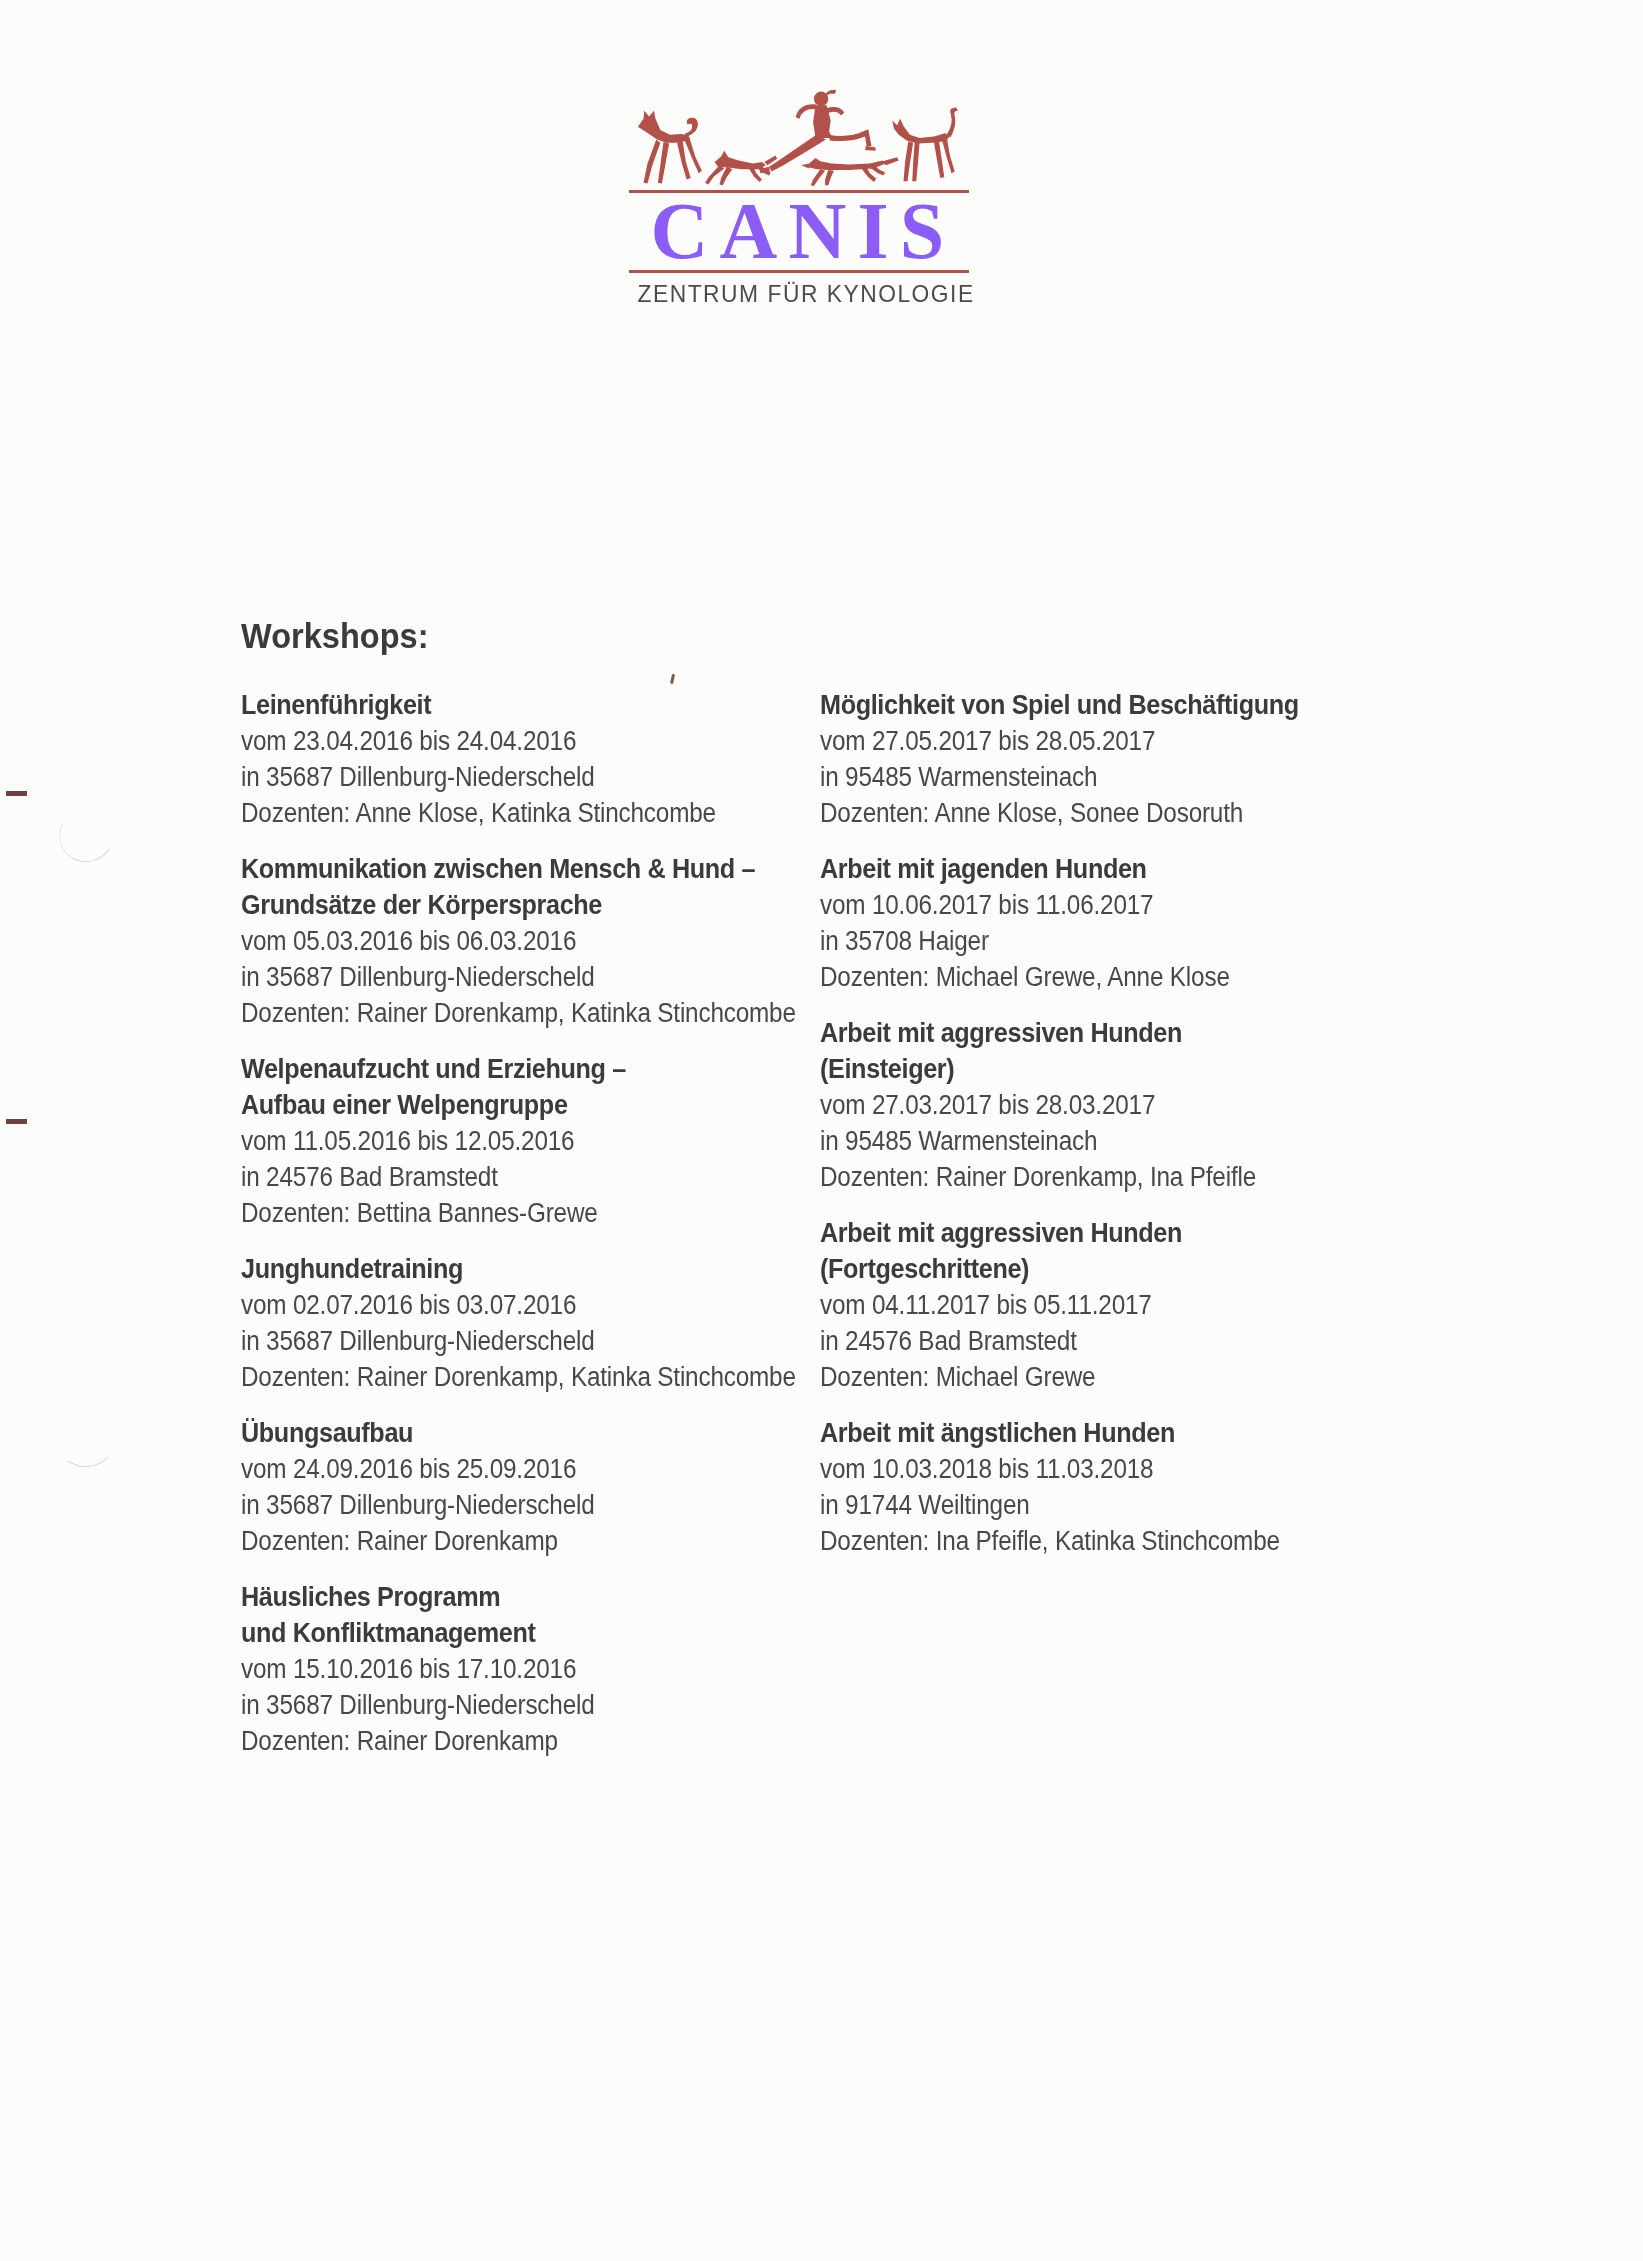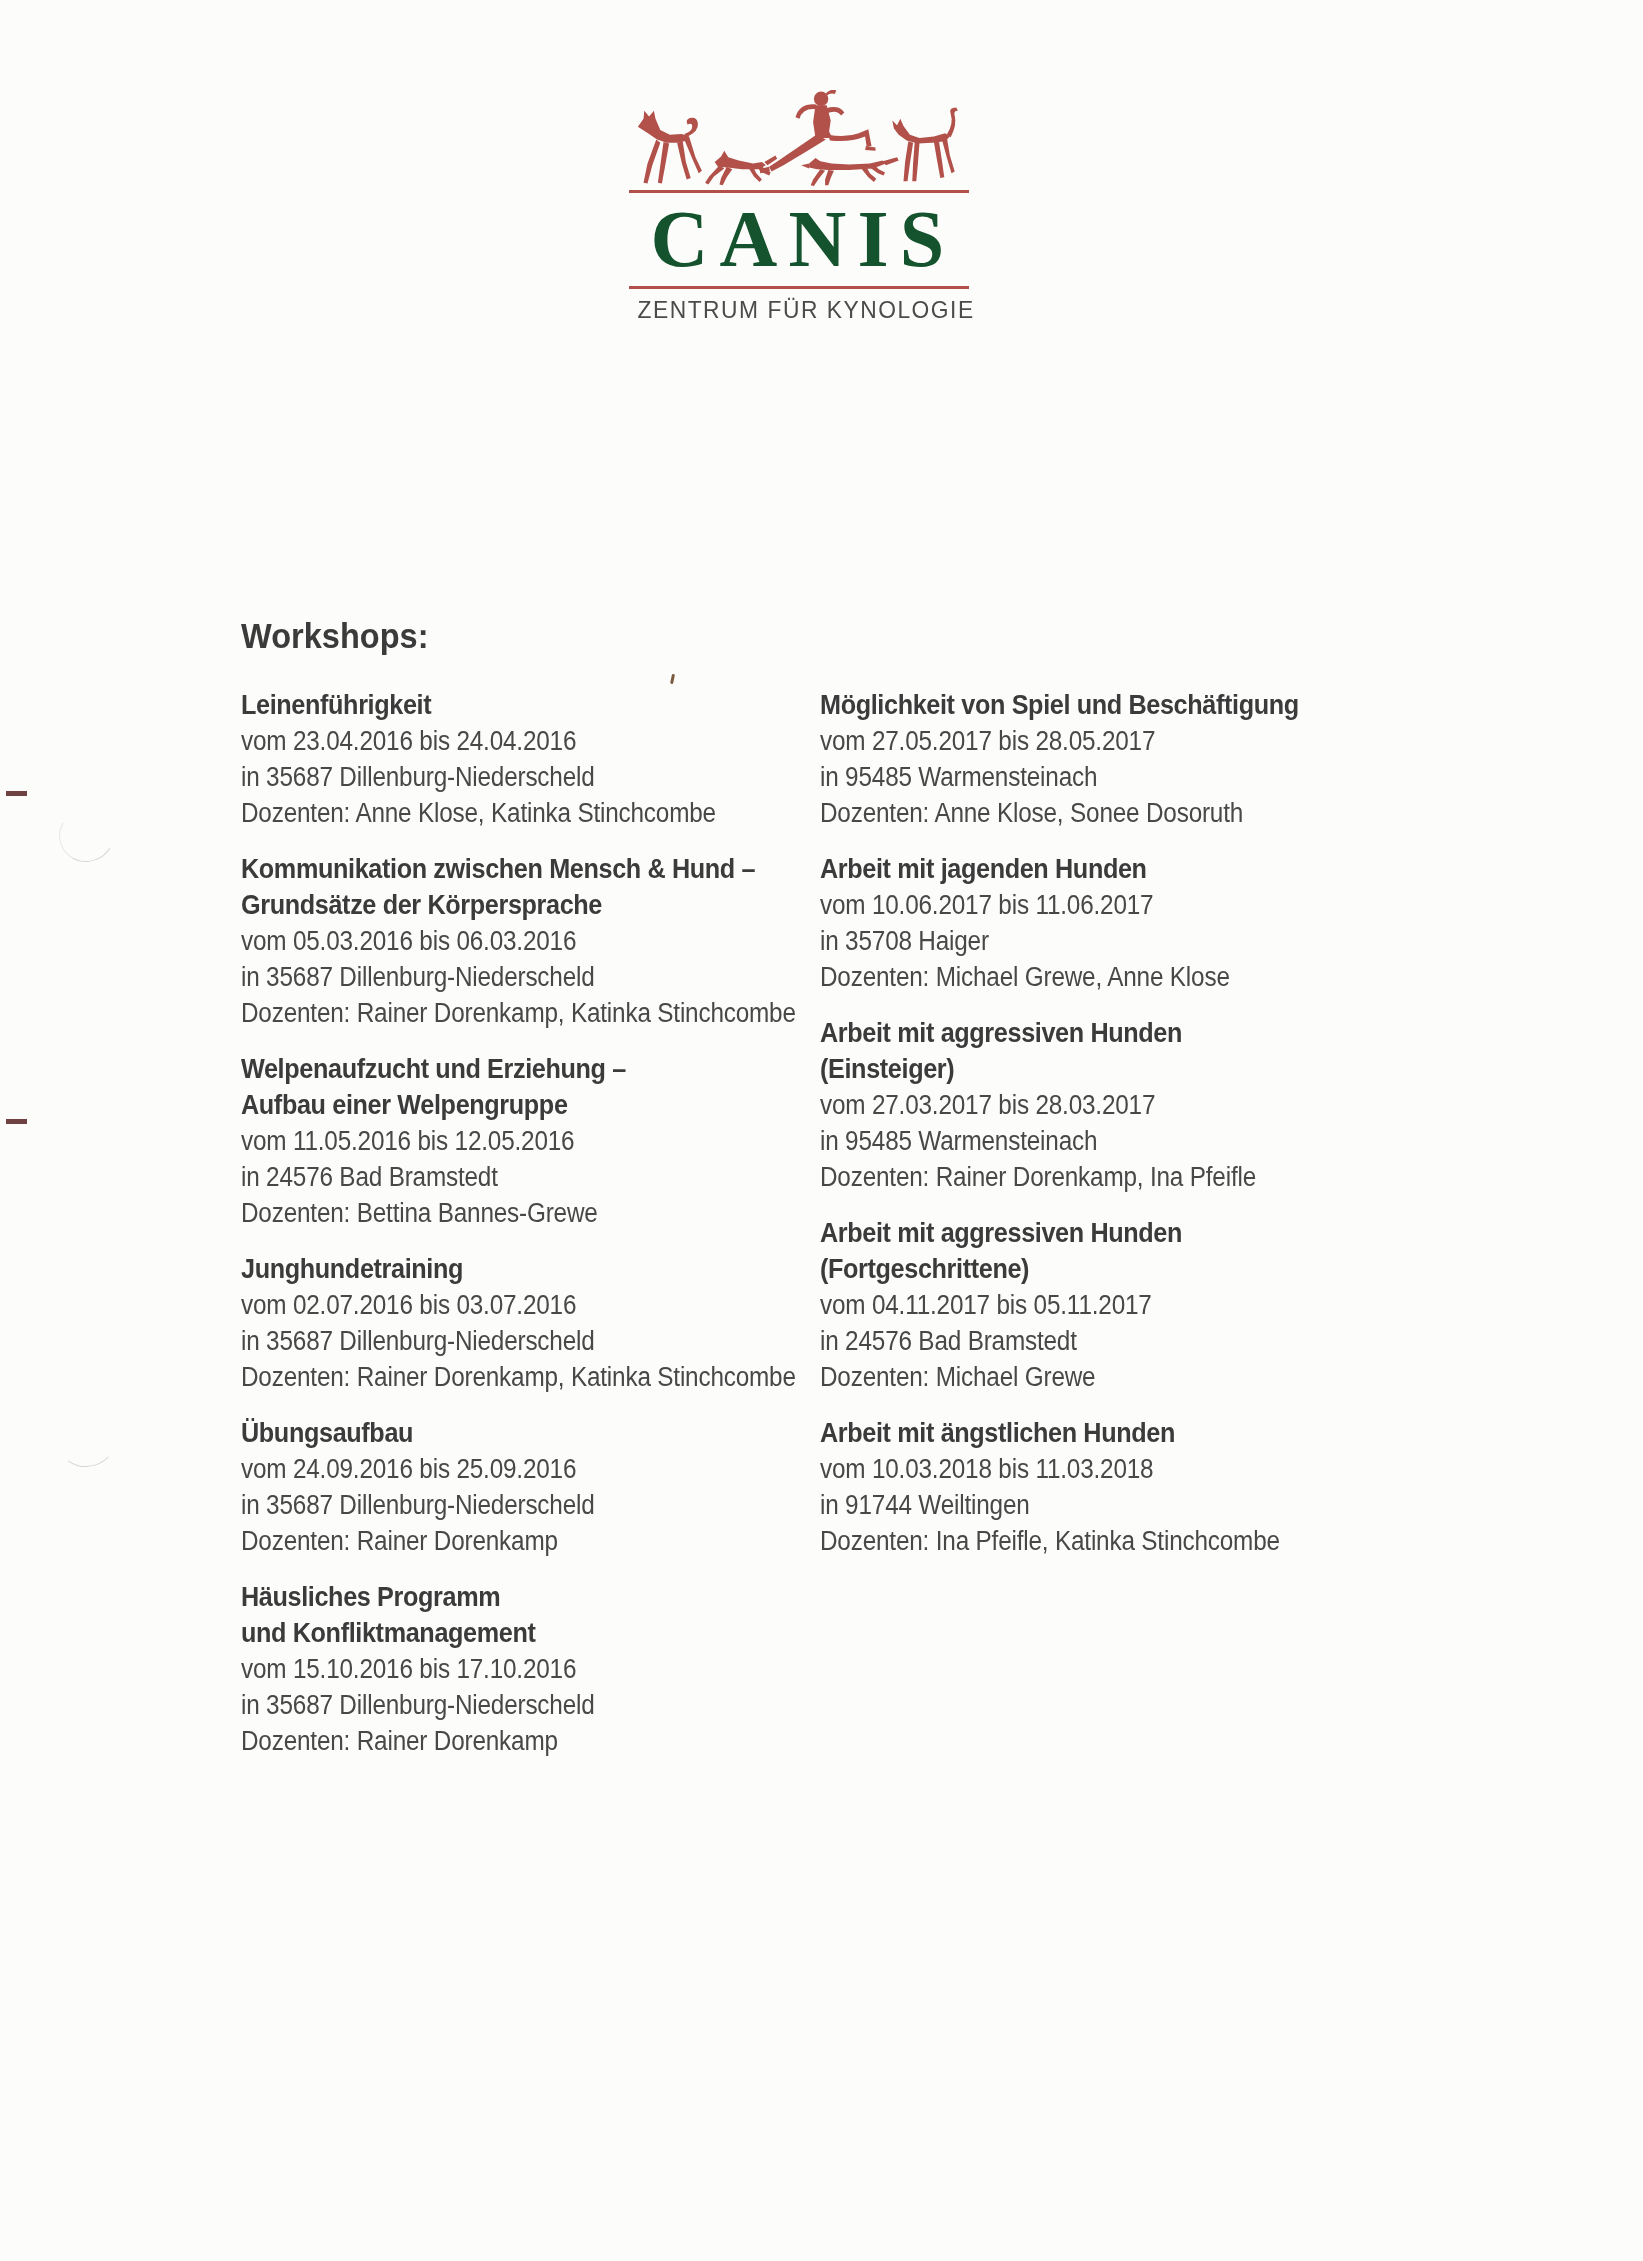--- a/index.html
+++ b/index.html
@@ -9,21 +9,21 @@
     font-family:"Liberation Sans",sans-serif;
     color:#484848;
   }
   
   .logo{position:absolute;left:629px;top:90px;width:340px;text-align:center;}
   .logo svg{display:block;margin:0 auto;}
   .logo-rule{height:3.2px;background:#b2504a;}
   .logo-wordmark{
     font-family:"Liberation Serif",serif;font-weight:700;
     font-size:80px;line-height:77px;letter-spacing:11.2px;padding-left:8px;
-    color:#14532d;margin:8px;
+    color:#8b5cf6;margin:0;
   }
   .logo-subtitle{
     margin-top:7.2px;font-size:24px;line-height:26px;letter-spacing:1.6px;
     color:#4b4b4b;transform:scaleX(0.95);transform-origin:50% 0;
     white-space:nowrap;
   }
   
   .page-heading{
     position:absolute;left:241px;top:616px;
     font-size:35px;font-weight:700;color:#3b3b3b;

